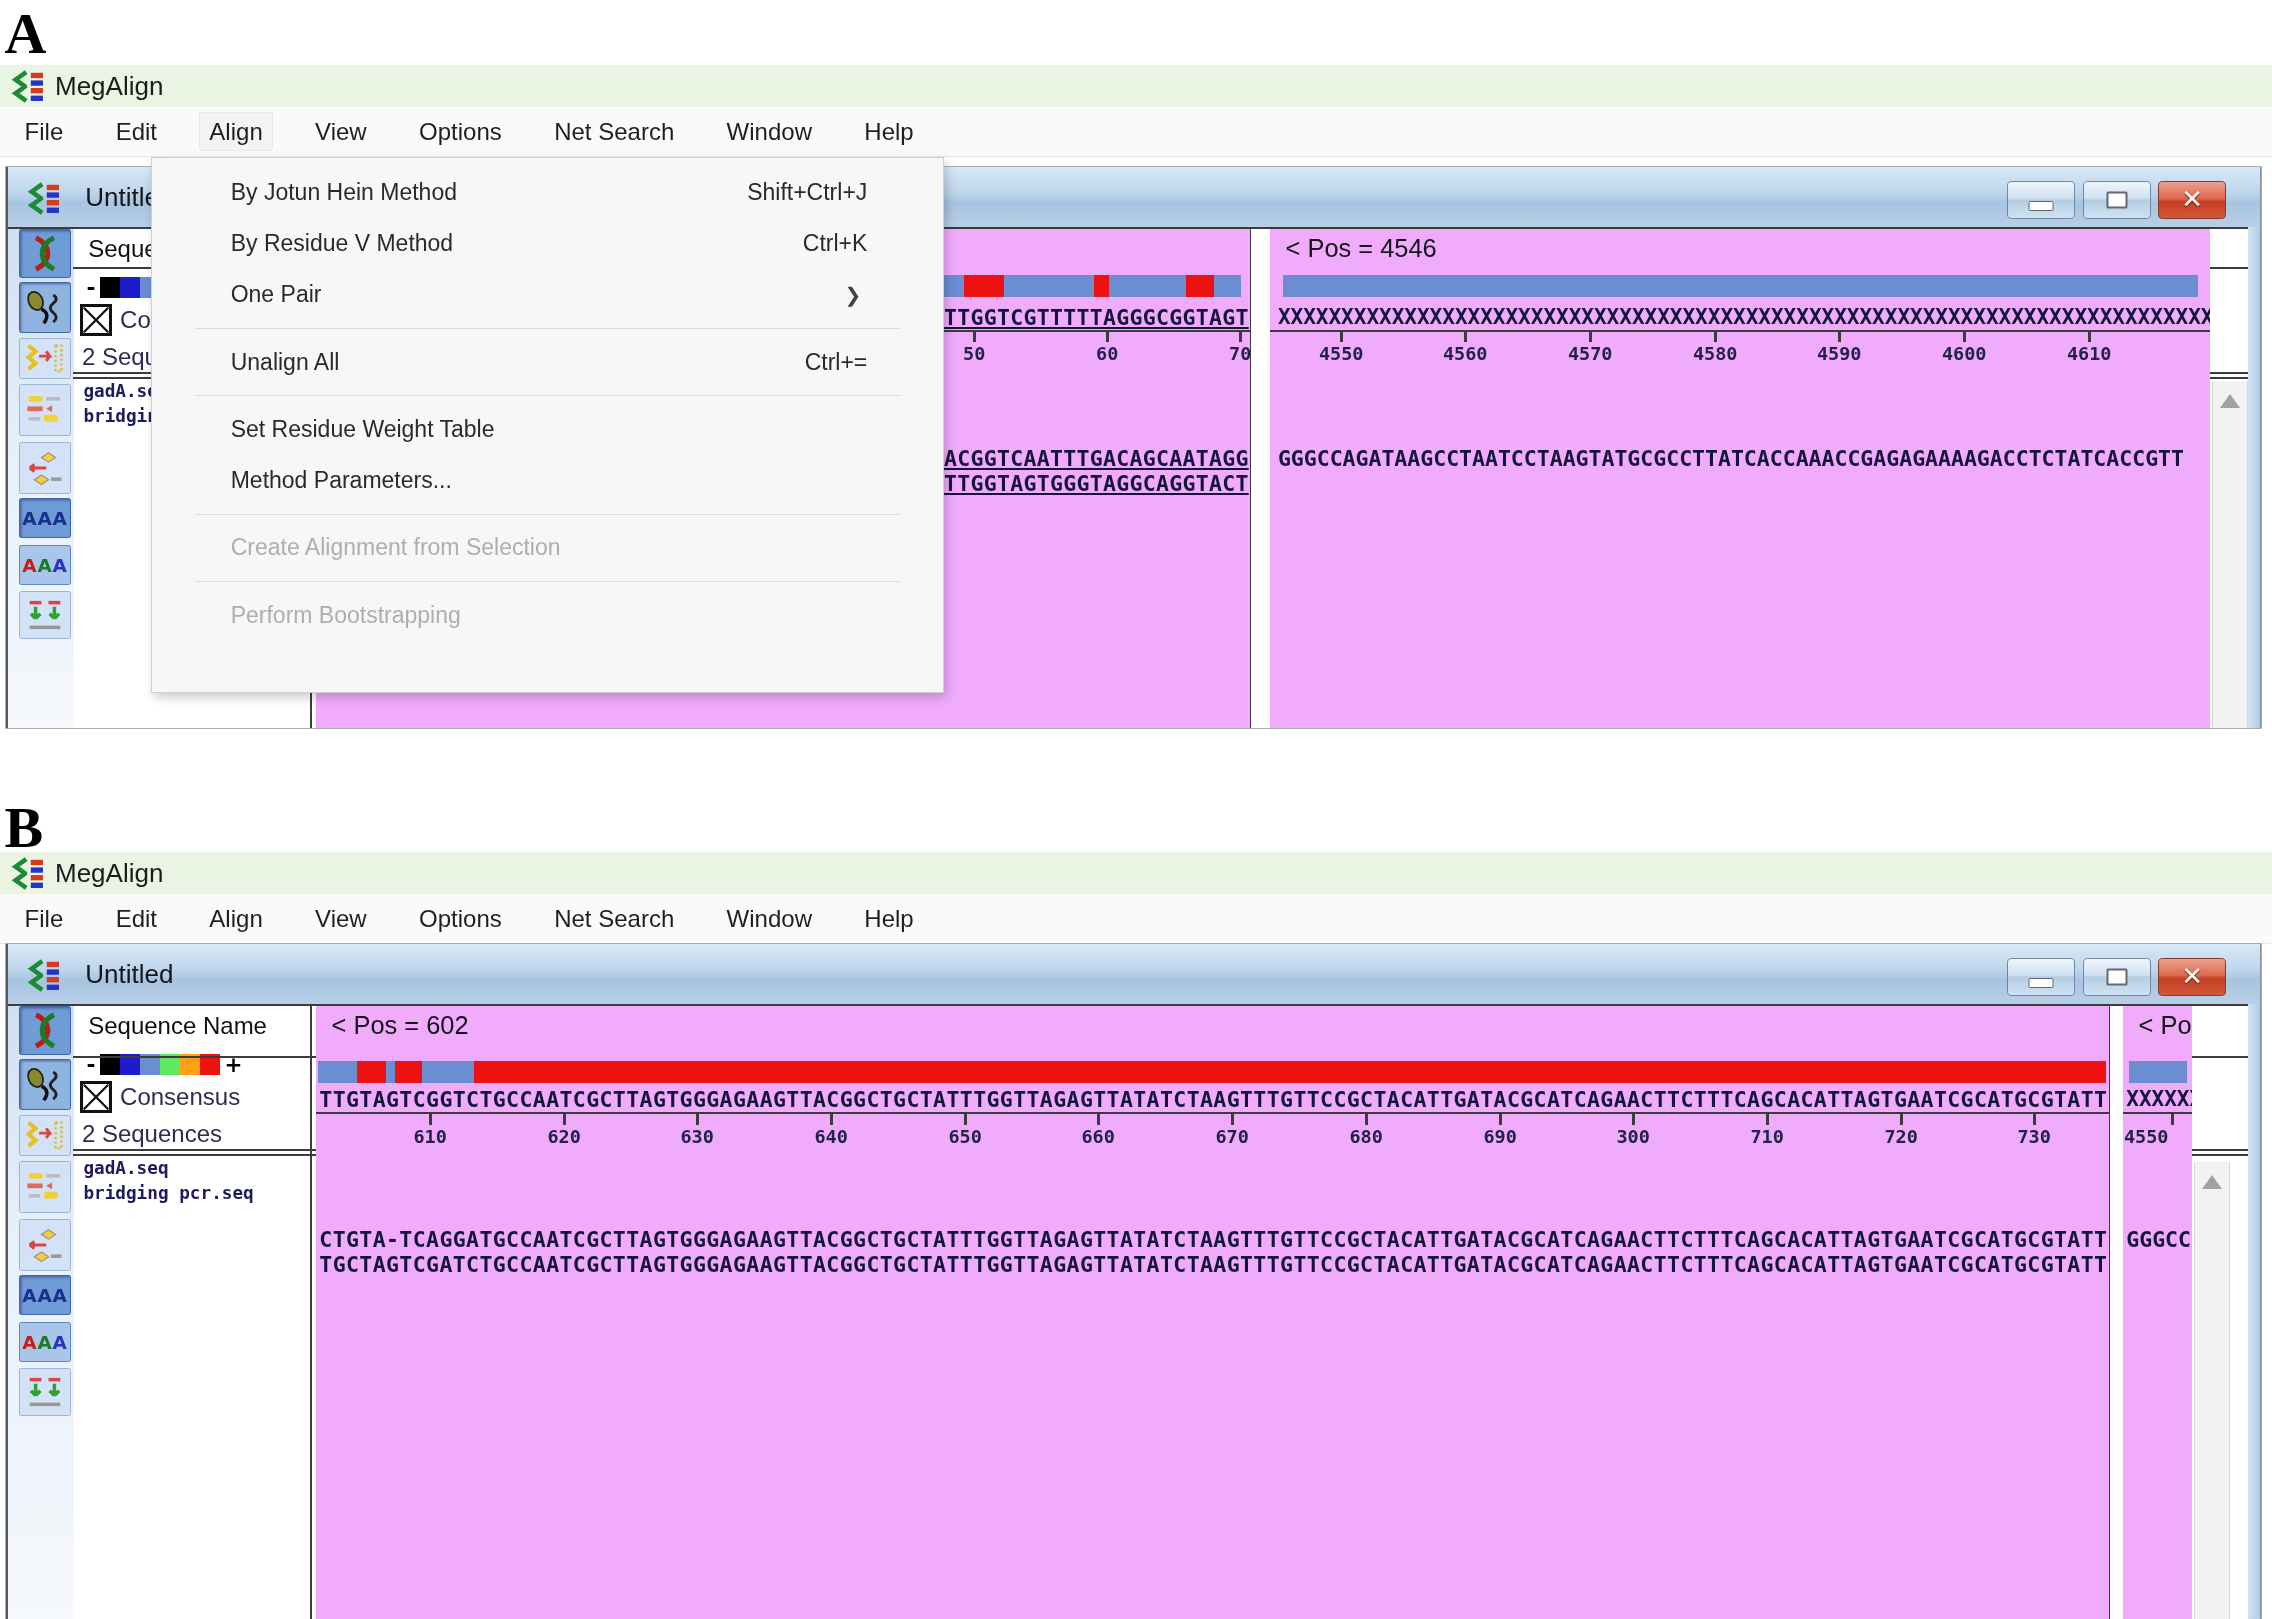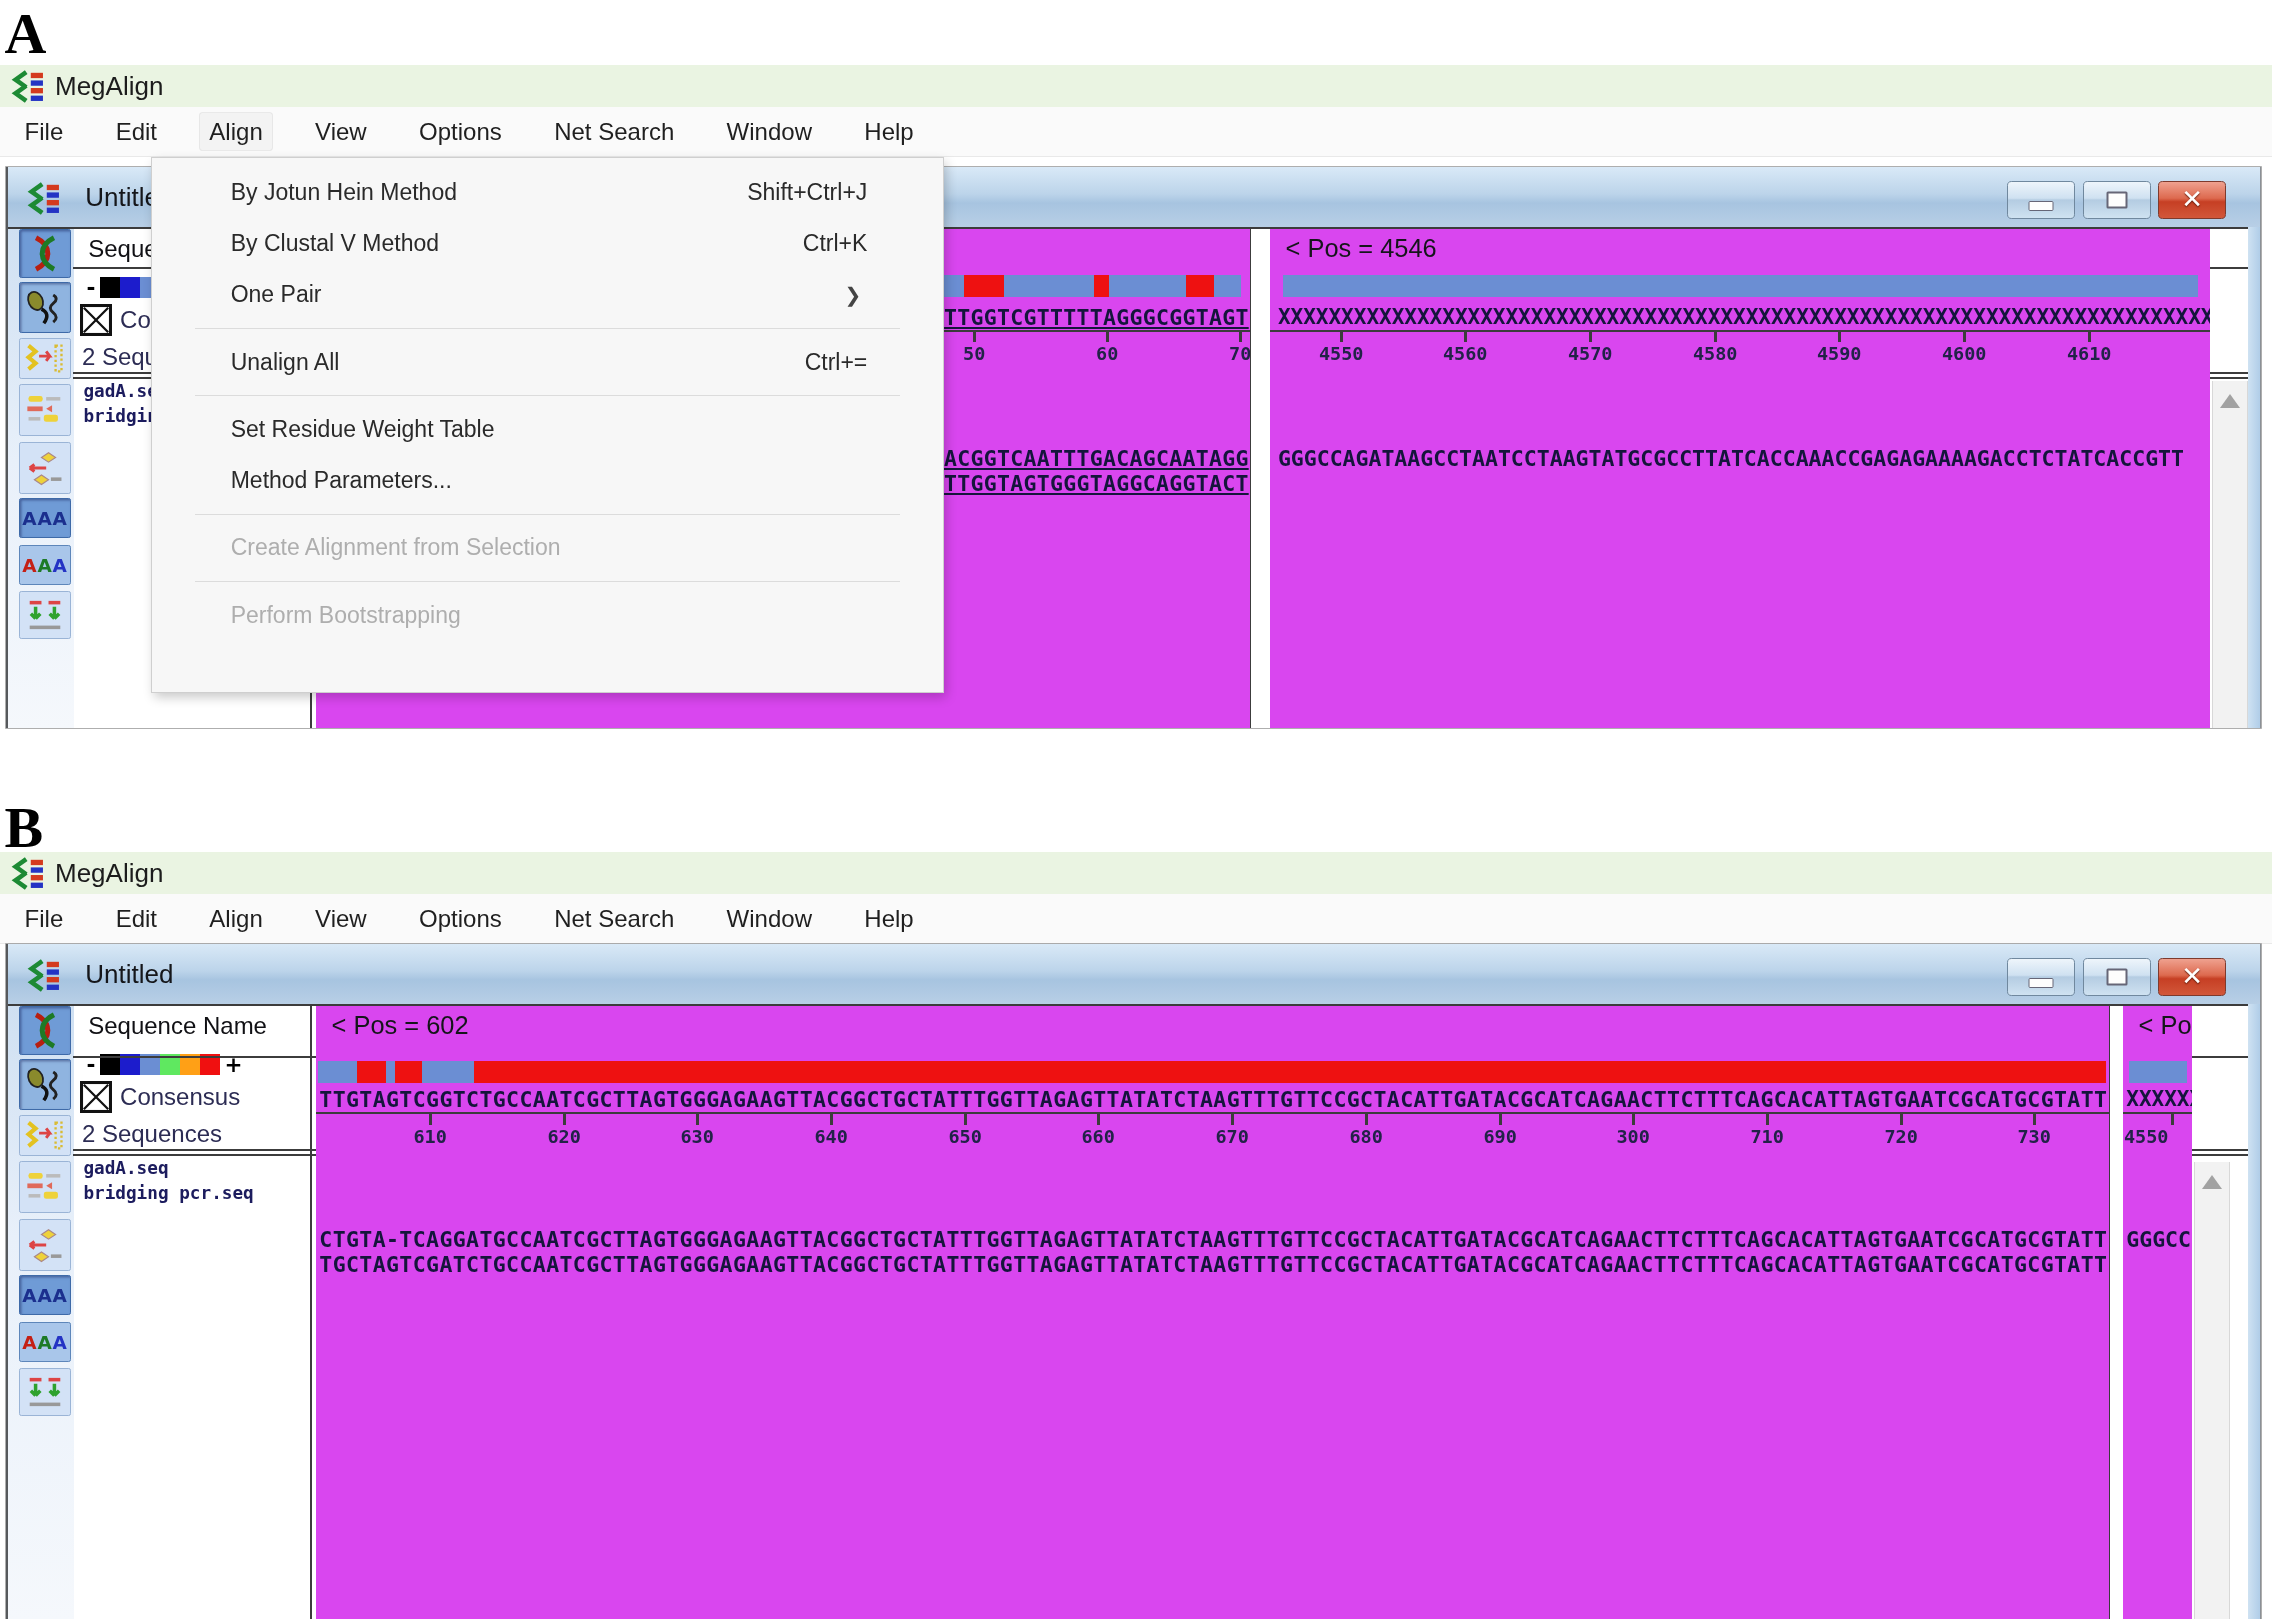--- a/index.html
+++ b/index.html
@@ -54,21 +54,21 @@
   .legendrow .pm{font:bold 21.5px "DejaVu Sans",sans-serif;color:#000;margin:0 4.6px;}
   .legendrow .sw{width:20px;height:21px;}
   .consrow{position:absolute;left:6.2px;top:75px;display:flex;align-items:center;}
   .cbox{width:32px;height:32px;flex:0 0 32px;}
   .conslabel{font-size:24px;color:#2c2c54;margin-left:7.7px;}
   .countlabel{position:absolute;left:7.7px;top:114px;font-size:24px;color:#2c2c54;}
   .seqnames{position:absolute;left:9.2px;top:152px;right:0;}
   .seqname{font:bold 17.7px "DejaVu Sans Mono",monospace;color:#1c1c5e;height:24.6px;white-space:nowrap;}
   .names-sash{position:absolute;top:62px;bottom:0;left:302px;width:1.5px;background:#3c3c3c;}
   
-  .pane{position:absolute;top:62px;bottom:0;overflow:hidden;background:#d946ef;}
+  .pane{position:absolute;top:62px;bottom:0;overflow:hidden;background:#f0abfc;}
   .pane .phead{position:absolute;left:15.4px;top:4.6px;font-size:25.4px;color:#15151a;white-space:nowrap;}
   .segbar{position:absolute;top:46px;height:21.5px;left:0;right:0;}
   .seg{position:absolute;top:0;height:100%;}
   .seqtext{position:absolute;top:77px;font:bold 21.5px/23px "DejaVu Sans Mono",monospace;
     color:#15153c;white-space:pre;}
   .f27{font-size:21px;letter-spacing:0;}
   .baseline{left:0;right:0;top:101px;}
   .ruler{position:absolute;left:0;right:0;top:102px;height:46px;}
   .tick{position:absolute;top:0;}
   .tickmark{display:block;width:2.3px;height:10.8px;background:#3c3c3c;margin-left:-0.8px;}
@@ -341,21 +341,21 @@
   </div>
 
   <div class="dropdown" style="left:151px;top:92px;width:793px;height:536px;">
 
       <div class="mitem normal">
         <span class="mlabel">By Jotun Hein Method</span>
         <span class="mshortcut">Shift+Ctrl+J</span>
       </div>
 
       <div class="mitem normal">
-        <span class="mlabel">By Clustal V Method</span>
+        <span class="mlabel">By Residue V Method</span>
         <span class="mshortcut">Ctrl+K</span>
       </div>
 
 
       <div class="mitem submenu">
         <span class="mlabel">One Pair</span>
         <span class="mshortcut"></span>
       </div>
 
       <div class="mitem separator">

